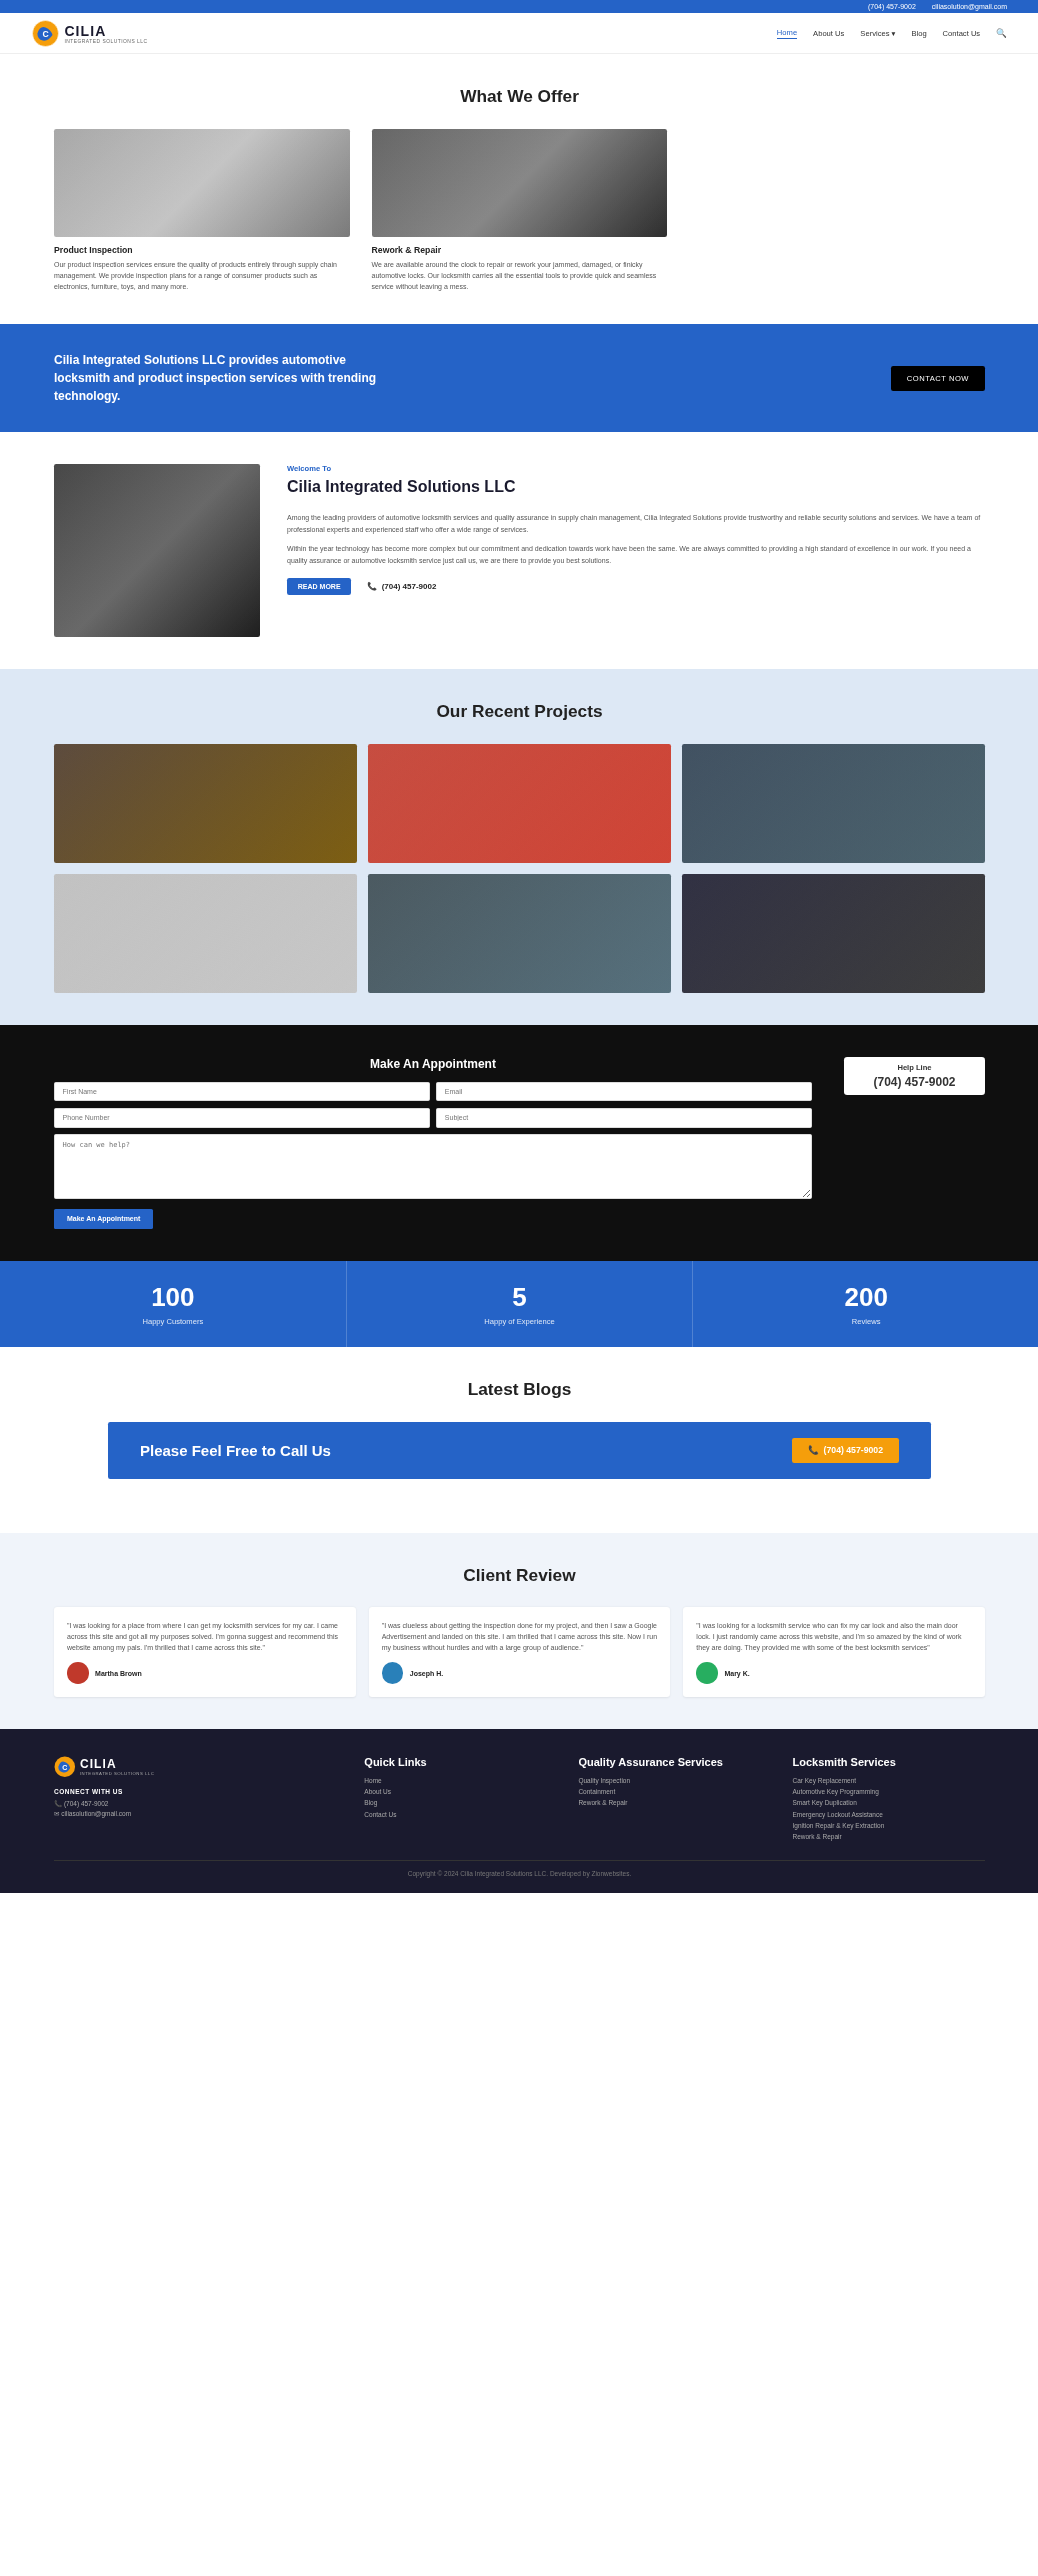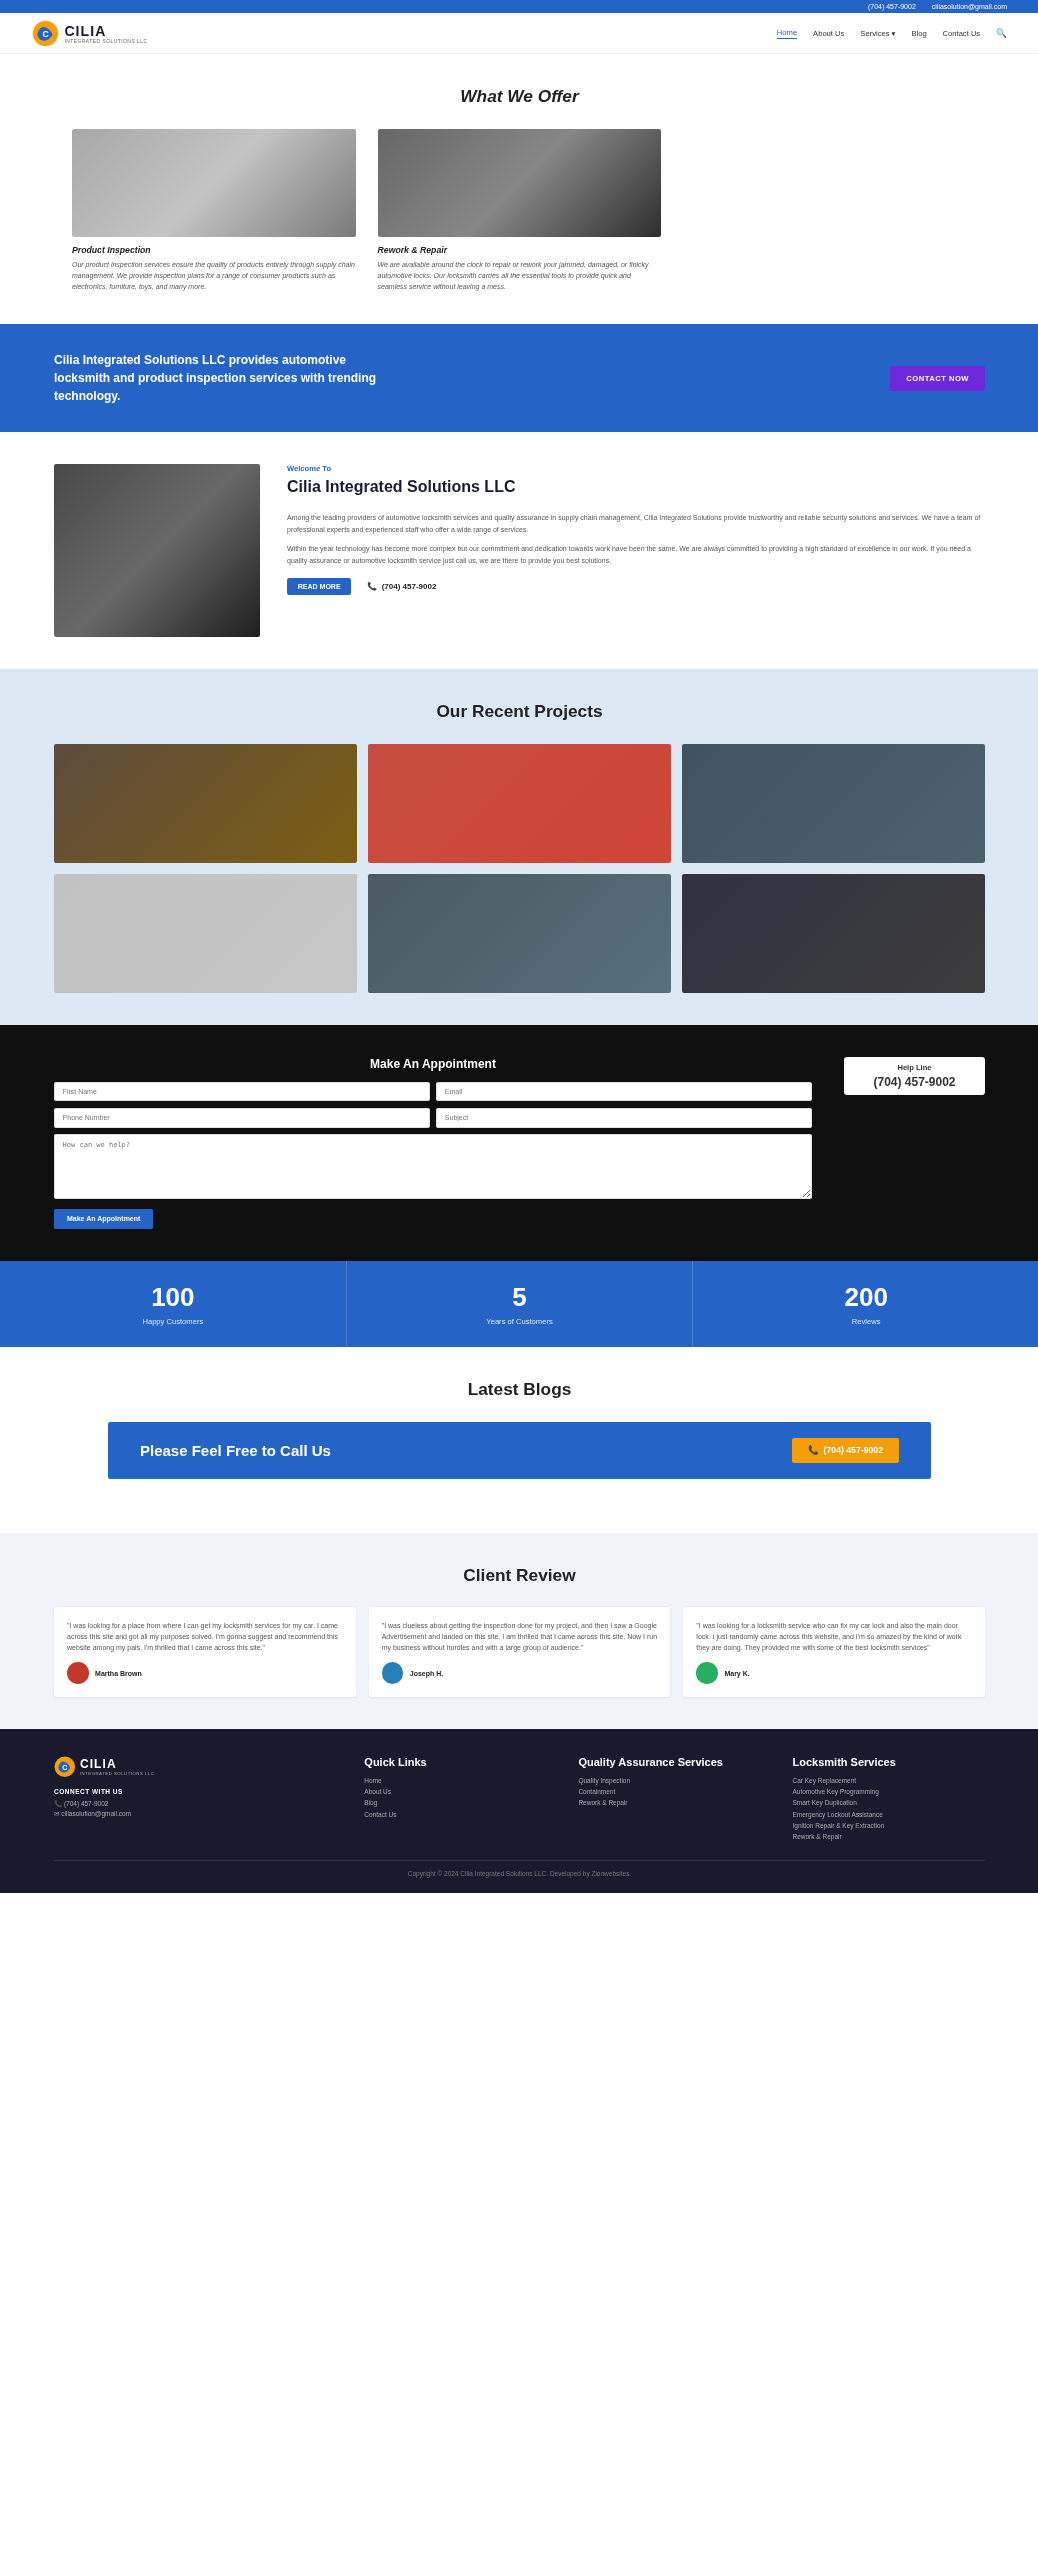--- a/index.html
+++ b/index.html
@@ -66,21 +66,21 @@
       border-bottom: 1.1px solid #2563c7;
       padding-bottom: 1.1px;
     }
     .search-icon-nav {
       cursor: pointer;
       font-size: 8.7px;
       color: #333;
     }
 
     
-    .section { padding: 32px 72px; font-style: italic; }
+    .section { padding: 32px 54px; }
     .section-title {
       text-align: center;
       font-size: 17.3px;
       font-weight: 700;
       margin-bottom: 21.6px;
       color: #222;
     }
     .offer-grid {
       display: grid;
       grid-template-columns: repeat(3, 1fr);
@@ -107,26 +107,26 @@
       justify-content: space-between;
     }
     .blue-banner-text {
       color: #fff;
       font-size: 12px;
       font-weight: 600;
       max-width: 325px;
       line-height: 1.5;
     }
     .contact-now-btn {
-      background: #6d28d9;
+      background: #000000;
       color: #fff;
       border: none;
       padding: 7.6px 16px;
       font-size: 7.6px;
-      font-weight: 700;
+      font-weight: 400;
       border-radius: 2.2px;
       cursor: pointer;
       letter-spacing: 0.5px;
       text-transform: uppercase;
       white-space: nowrap;
     }
 
     
     .about-section {
       display: flex;
@@ -574,21 +574,21 @@
   </div>
 </section>
 
 <section class="stats-section">
   <div class="stat-item">
     <div class="stat-number">100</div>
     <div class="stat-label">Happy Customers</div>
   </div>
   <div class="stat-item">
     <div class="stat-number">5</div>
-    <div class="stat-label">Years of Customers</div>
+    <div class="stat-label">Happy of Experience</div>
   </div>
   <div class="stat-item">
     <div class="stat-number">200</div>
     <div class="stat-label">Reviews</div>
   </div>
 </section>
 
 <section class="blogs-section">
   <h2 class="section-title">Latest Blogs</h2>
 

